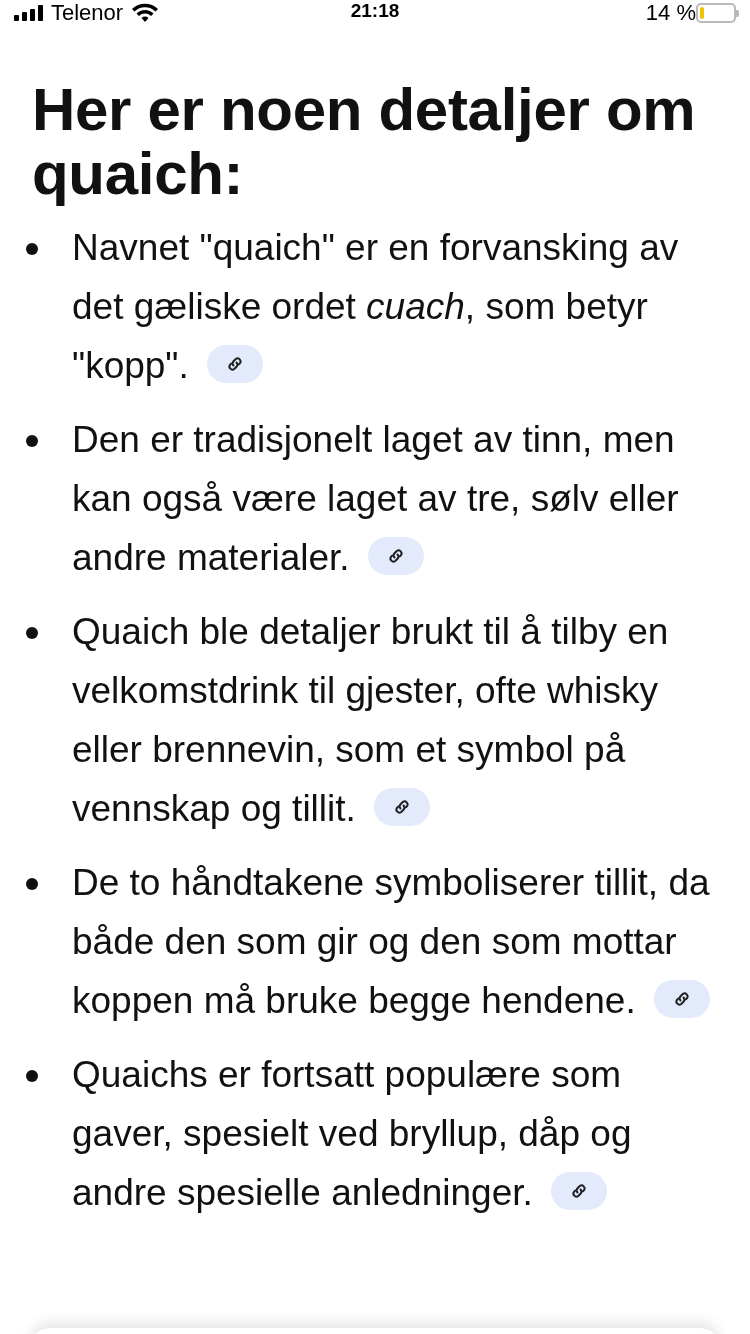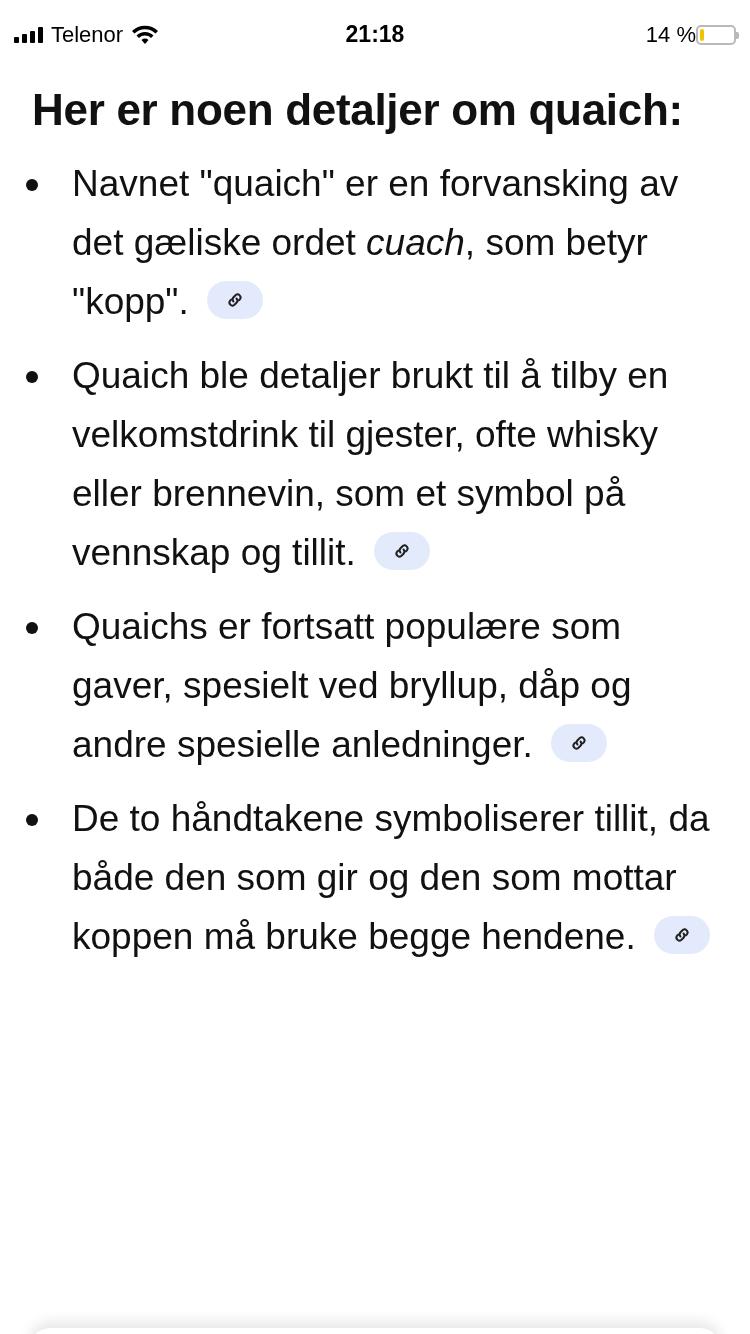--- a/index.html
+++ b/index.html
@@ -4,45 +4,44 @@
   <style>
     * { margin: 0; padding: 0; box-sizing: border-box; }
     html, body {
       width: 750px; height: 1334px; overflow: hidden;
       background: #ffffff;
       font-family: "Liberation Sans", "DejaVu Sans", sans-serif;
       color: #000000;
     }
     .status-bar {
       position: absolute; top: 0; left: 0; width: 750px; height: 40px;
-      display: flex; align-items: flex-end; justify-content: space-between;
+      display: flex; align-items: flex-start; justify-content: space-between;
       padding: 0 14px 0 14px;
       font-size: 22px;
-      margin-top: 8px;
     }
     .sb-left { display: flex; align-items: center; gap: 8px; width: 260px; }
     .signal { display: flex; align-items: flex-end; gap: 3px; height: 16px; }
     .signal span { display: block; width: 5px; background: #000; border-radius: 1px; }
-    .sb-time { font-weight: bold; font-size: 23px; position: absolute; left: 0; right: 0; text-align: center; pointer-events: none; }
+    .sb-time { font-weight: bold; font-size: 19px; position: absolute; left: 0; right: 0; text-align: center; pointer-events: none; }
     .sb-right { display: flex; align-items: center; width: 260px; justify-content: flex-end; }
     .battery {
       width: 40px; height: 20px; border: 2px solid #b9b9b9; border-radius: 5px;
       position: relative; padding: 2px;
     }
     .battery::after {
       content: ""; position: absolute; right: -5px; top: 5px; width: 3px; height: 7px;
       background: #b9b9b9; border-radius: 0 2px 2px 0;
     }
     .battery-fill { height: 100%; width: 14%; background: #f2c200; border-radius: 2px; }
 
     .content {
       position: absolute; top: 78px; left: 0; width: 750px; padding: 0 32px 0 32px;
     }
     h1.title {
-      font-size: 44px; font-weight: bold; line-height: 64px;
+      font-size: 60px; font-weight: bold; line-height: 64px;
       letter-spacing: -0.3px; color: #111;
       margin-bottom: 12px;
     }
     ul.bullets { list-style: none; }
     ul.bullets li {
       position: relative; padding-left: 40px;
       font-size: 37px; line-height: 59px; color: #111;
       margin-bottom: 15px;
     }
     ul.bullets li .dot {
@@ -99,44 +98,54 @@
       <span>Navnet "quaich" er en forvansking av det gæliske ordet </span><em>cuach</em><span>, som betyr "kopp".</span>
       <span class="cite" style="background: rgb(227, 234, 251);">
         <svg viewBox="0 0 24 24" fill="none" stroke="#1f1f1f" stroke-width="2.6" stroke-linecap="round">
           <path d="M10 14 a4 4 0 0 1 0-5.6 l3-3 a4 4 0 0 1 5.6 5.6 l-1.5 1.5"></path>
           <path d="M14 10 a4 4 0 0 1 0 5.6 l-3 3 a4 4 0 0 1-5.6-5.6 l1.5-1.5"></path>
         </svg>
       </span>
     </li>
     <li>
       <span class="dot"></span>
+      <span>Den er tradisjonelt laget av tinn, men kan også være laget av tre, sølv eller andre materialer.</span>
+      <span class="cite" style="background: rgb(227, 234, 251);">
+        <svg viewBox="0 0 24 24" fill="none" stroke="#1f1f1f" stroke-width="2.6" stroke-linecap="round">
+          <path d="M10 14 a4 4 0 0 1 0-5.6 l3-3 a4 4 0 0 1 5.6 5.6 l-1.5 1.5"></path>
+          <path d="M14 10 a4 4 0 0 1 0 5.6 l-3 3 a4 4 0 0 1-5.6-5.6 l1.5-1.5"></path>
+        </svg>
+      </span>
+    </li>
+    <li>
+      <span class="dot"></span>
       <span>Quaich ble detaljer brukt til å tilby en velkomstdrink til gjester, ofte whisky eller brennevin, som et symbol på vennskap og tillit.</span>
+      <span class="cite" style="background: rgb(227, 234, 251);">
+        <svg viewBox="0 0 24 24" fill="none" stroke="#1f1f1f" stroke-width="2.6" stroke-linecap="round">
+          <path d="M10 14 a4 4 0 0 1 0-5.6 l3-3 a4 4 0 0 1 5.6 5.6 l-1.5 1.5"></path>
+          <path d="M14 10 a4 4 0 0 1 0 5.6 l-3 3 a4 4 0 0 1-5.6-5.6 l1.5-1.5"></path>
+        </svg>
+      </span>
+    </li>
+    <li>
+      <span class="dot"></span>
+      <span>De to håndtakene symboliserer tillit, da både den som gir og den som mottar koppen må bruke begge hendene.</span>
       <span class="cite" style="background: rgb(227, 234, 251);">
         <svg viewBox="0 0 24 24" fill="none" stroke="#1f1f1f" stroke-width="2.6" stroke-linecap="round">
           <path d="M10 14 a4 4 0 0 1 0-5.6 l3-3 a4 4 0 0 1 5.6 5.6 l-1.5 1.5"></path>
           <path d="M14 10 a4 4 0 0 1 0 5.6 l-3 3 a4 4 0 0 1-5.6-5.6 l1.5-1.5"></path>
         </svg>
       </span>
     </li>
     <li>
       <span class="dot"></span>
       <span>Quaichs er fortsatt populære som gaver, spesielt ved bryllup, dåp og andre spesielle anledninger.</span>
       <span class="cite" style="background: rgb(227, 234, 251);">
         <svg viewBox="0 0 24 24" fill="none" stroke="#1f1f1f" stroke-width="2.6" stroke-linecap="round">
           <path d="M10 14 a4 4 0 0 1 0-5.6 l3-3 a4 4 0 0 1 5.6 5.6 l-1.5 1.5"></path>
           <path d="M14 10 a4 4 0 0 1 0 5.6 l-3 3 a4 4 0 0 1-5.6-5.6 l1.5-1.5"></path>
         </svg>
       </span>
     </li>
-    <li>
-      <span class="dot"></span>
-      <span>De to håndtakene symboliserer tillit, da både den som gir og den som mottar koppen må bruke begge hendene.</span>
-      <span class="cite" style="background: rgb(227, 234, 251);">
-        <svg viewBox="0 0 24 24" fill="none" stroke="#1f1f1f" stroke-width="2.6" stroke-linecap="round">
-          <path d="M10 14 a4 4 0 0 1 0-5.6 l3-3 a4 4 0 0 1 5.6 5.6 l-1.5 1.5"></path>
-          <path d="M14 10 a4 4 0 0 1 0 5.6 l-3 3 a4 4 0 0 1-5.6-5.6 l1.5-1.5"></path>
-        </svg>
-      </span>
-    </li>
   </ul>
 </div>
 
 <div class="bottom-sheet"></div>
 
 </body></html>

